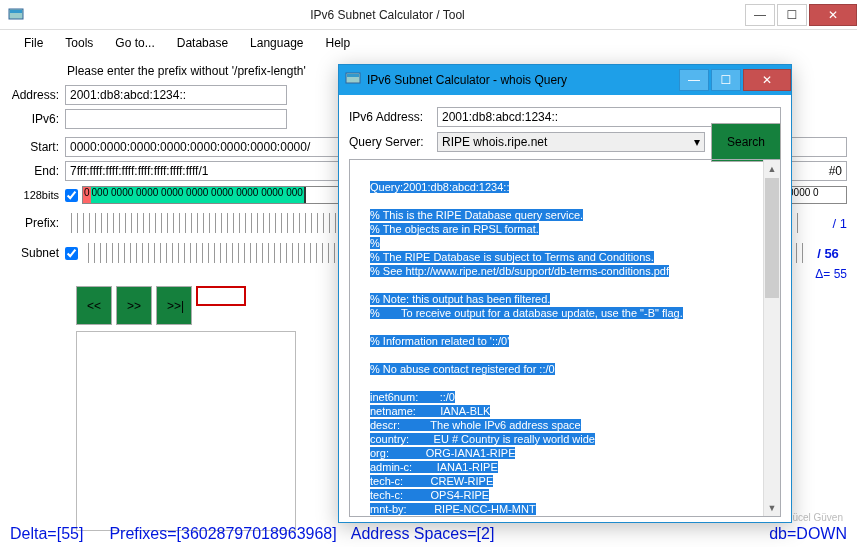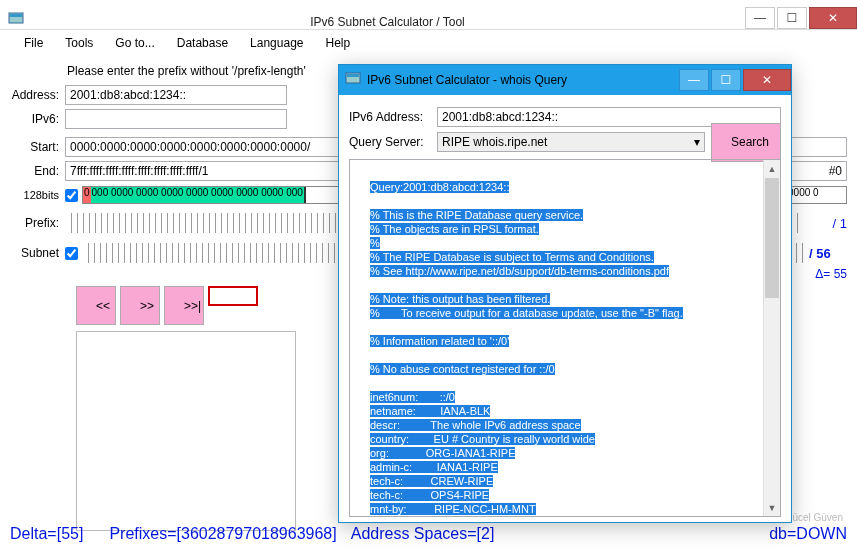--- a/index.html
+++ b/index.html
@@ -1,37 +1,37 @@
 <!DOCTYPE html>
 <html><head>
 <meta charset="utf-8">
 <style>
 * { box-sizing: border-box; margin: 0; padding: 0; font-family: "Segoe UI", Tahoma, sans-serif; }
 body { background: #fff; width: 857px; height: 547px; position: relative; overflow: hidden; font-size: 11px; }
-.titlebar { height: 30px; background: #fff; display: flex; align-items: flex-end; border-bottom: 1px solid #ddd; }
+.titlebar { height: 30px; background: #fff; display: flex; align-items: center; border-bottom: 1px solid #ddd; }
 .titlebar .app-icon { width: 20px; height: 20px; margin: 0 6px; display:flex; align-items:center; justify-content:center;}
 .titlebar .title { flex: 1; text-align: center; font-size: 12px; color: #222; }
 .winbtns { display: flex; }
 .winbtn { width: 30px; height: 22px; display: flex; align-items: center; justify-content: center; color: #444; font-size: 12px; margin-left:2px; background:#fff; border:1px solid #ccc;}
 .winbtn.close { background: #c75050; border-color:#a04040; color: #fff; width: 48px; }
 .menubar { display: flex; padding: 4px 14px; gap: 2px; font-size: 12px; color: #000; }
 .menubar .mi { padding: 2px 10px; }
 .form { padding: 2px 10px 0 10px; }
 .row { display: flex; align-items: center; margin: 2px 0; height: 22px; }
 .lbl { width: 55px; text-align: right; padding-right: 6px; font-size: 12px; color:#000;}
 .tbox { height: 20px; border: 1px solid #abadb3; padding: 0 4px; font-size: 12px; background:#fff;}
 .hint { font-size: 12px; color: #000; padding-left:2px;}
 .chk { width:13px; height:13px; margin:0 4px 0 0;}
 .bitbar { height: 18px; font-family: monospace; font-size: 10px; display:flex; overflow:hidden; border:1px solid #888; background:#fff; flex:1;}
 .bitbar .red { background:#ff6666; }
 .bitbar .green { background:#00e0a0; }
 .bitbar span { padding:0 1px; white-space:pre;}
 .bitbar .sep { background:#333; color:#333; width:2px;}
 .slider-track { flex:1; height:20px; background: repeating-linear-gradient(90deg,#999 0 1px,transparent 1px 6px); position:relative; margin:0 6px;}
-.btn { height:39px; border:1px solid #acacac; background:#f9a8d4; padding:0 19px; font-size:12px;}
+.btn { height:39px; border:1px solid #acacac; background:#15803d; padding:0 10px; font-size:12px;}
 .navbtns { display:flex; gap:4px; margin-left:66px; margin-top:4px;}
 .navbtns .btn { width:74px;}
 .navbtns .sel { width:50px; height:20px; border:2px solid #c00; background:#fff;}
 .panes { display:flex; gap:8px; margin:6px 10px 0 66px;}
 .pane { border:1px solid #bbb; background:#fff; height:200px;}
 .statusbar { position:absolute; bottom:4px; left:10px; right:10px; display:flex; font-size:16px; color:#0016dd;}
 .statusbar .grow{flex:1;}
 .footer-credit { position:absolute; bottom:24px; right:14px; font-size:10px; color:#bbb;}
 .bluetext { color:#0016dd; font-weight:normal; font-size:13px;}
 .delta-lbl { color:#0016dd; font-size:12px; text-align:right; width:42px;}
@@ -119,21 +119,21 @@
   </div>
   <div class="row" style="margin-top:6px">
     <span class="lbl">Prefix:</span>
     <div class="slider-track"></div>
     <span class="bluetext" style="width:38px;text-align:right">/ 1</span>
   </div>
   <div class="row" style="margin-top:8px">
     <span class="lbl">Subnet</span>
     <input type="checkbox" class="chk" checked="" style="">
     <div class="slider-track"></div>
-    <span class="bluetext" style="width:38px;text-align:left;font-weight:bold">/ 56</span>
+    <span class="bluetext" style="width:38px;text-align:center;font-weight:bold">/ 56</span>
   </div>
   <div class="row" style="justify-content:flex-end;height:16px">
     <span class="delta-lbl">Δ= 55</span>
   </div>
 
   <div class="navbtns">
     <button class="btn" style="width:36px">&lt;&lt;</button>
     <button class="btn" style="width:36px">&gt;&gt;</button>
     <button class="btn" style="width:36px">&gt;&gt;|</button>
     <div class="sel"></div>

